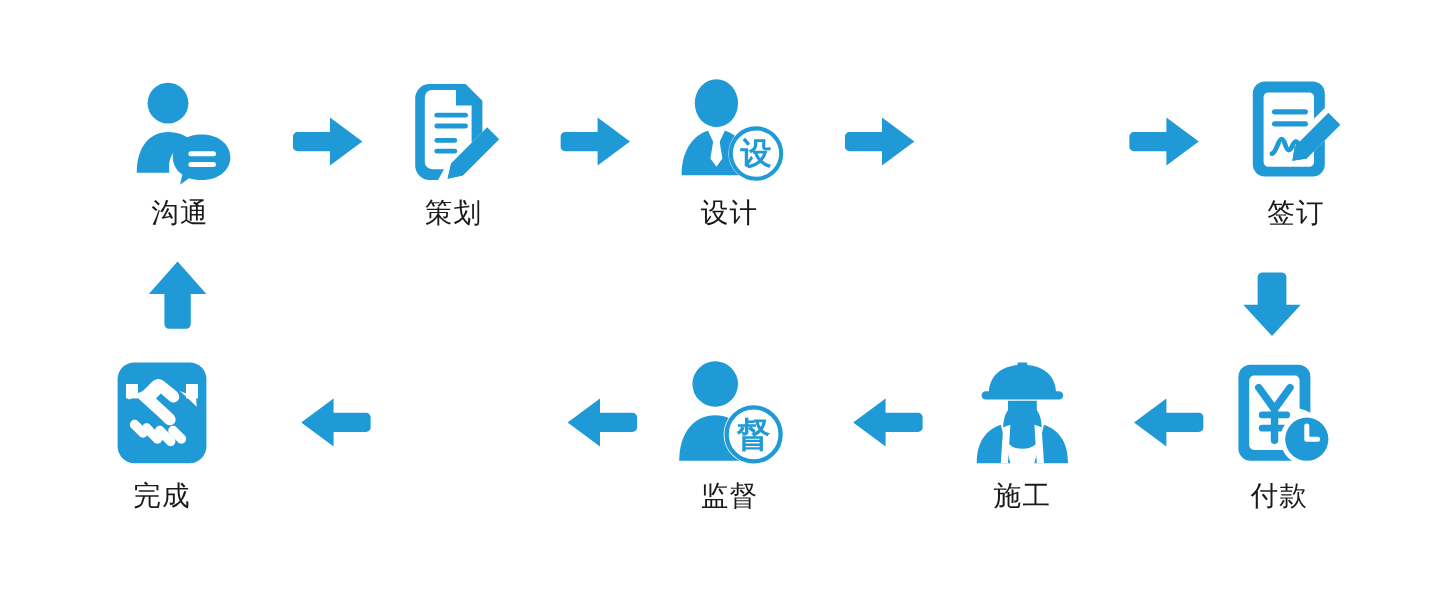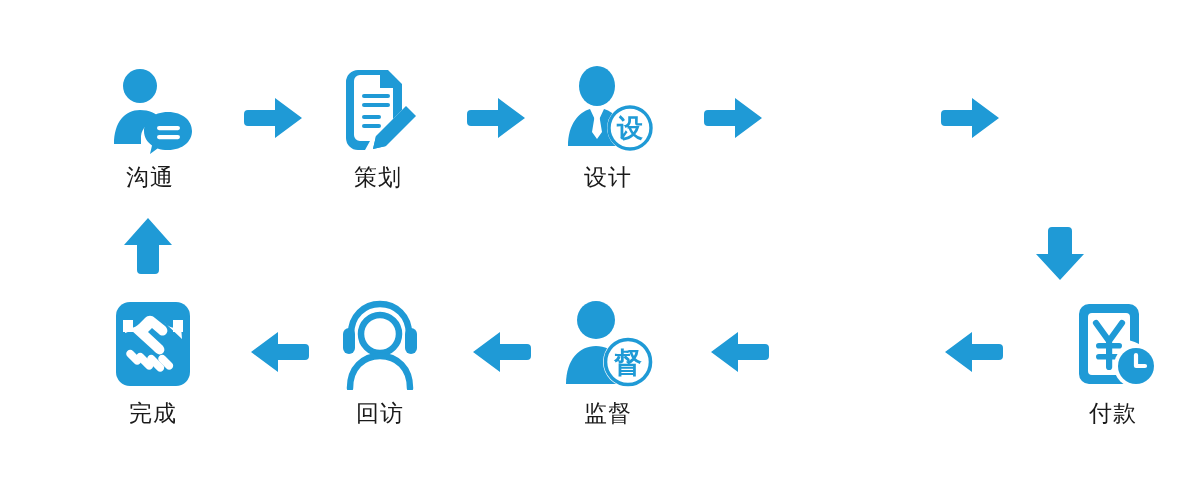--- a/index.html
+++ b/index.html
@@ -125,34 +125,47 @@
     </svg>
   </div>
 
 
   <div class="arrow" style="left:932px; top:88px; width:80px; height:60px;">
     <svg width="62" height="48" viewBox="0 0 62 48">
       <path d="M4 16 h27 v-12 L58 24 L31 44 v-12 H4 a4 4 0 0 1 -4 -4 v-8 a4 4 0 0 1 4 -4 Z" fill="#1f9ad6"></path>
     </svg>
   </div>
 
+  <div class="step row-top" style="left:1000px;">
+    <div class="icon-box">
+      <svg width="92" height="92" viewBox="0 0 92 92">
+        <path d="M20 6 h40 a10 10 0 0 1 10 10 v12 l-9 9 V19 a4 4 0 0 0 -4 -4 H23 a4 4 0 0 0 -4 4 v54 a4 4 0 0 0 4 4 h34 a4 4 0 0 0 4 -4 v-9 l9 -9 v20 a10 10 0 0 1 -10 10 H20 A10 10 0 0 1 10 74 V16 A10 10 0 0 1 20 6 Z" fill="#1f9ad6"></path>
+        <rect x="26" y="29" width="30" height="4.4" rx="2.2" fill="#1f9ad6"></rect>
+        <rect x="26" y="39" width="30" height="4.4" rx="2.2" fill="#1f9ad6"></rect>
+        <path d="M26 66 c4 -1 5 -12 8 -12 c3 0 3 9 6 9 c3 0 3 -7 6 -7 c2.5 0 3 7 6 7" fill="none" stroke="#1f9ad6" stroke-width="4" stroke-linecap="round" stroke-linejoin="round"></path>
+        <path d="M73 32 l10 10 -28 28 -12 2 2 -12 Z" fill="#1f9ad6"></path>
+        <path d="M43 72 l2 -12 10 10 Z" fill="#1f9ad6"></path>
+      </svg>
+    </div>
+    <div class="step-label">签订</div>
+  </div>
 
   <div class="arrow" style="left:1020px; top:222px; width:80px; height:62px;">
     <svg width="48" height="60" viewBox="0 0 48 60">
       <path d="M16 4 h16 a4 4 0 0 1 4 4 v23 h12 L24 57 L0 31 h12 V8 a4 4 0 0 1 4 -4 Z" fill="#1f9ad6"></path>
     </svg>
   </div>
 
   <div class="arrow" style="left:108px; top:216px; width:80px; height:62px;">
     <svg width="48" height="62" viewBox="0 0 48 62">
       <path d="M24 2 L48 29 H35 v25 a4 4 0 0 1 -4 4 H17 a4 4 0 0 1 -4 -4 V29 H0 Z" fill="#1f9ad6"></path>
     </svg>
   </div>
 
-  <div class="step row-bot" style="left:73px;">
+  <div class="step row-bot" style="left:55px;">
     <div class="icon-box">
       <svg width="92" height="92" viewBox="0 0 92 92">
         <rect x="9" y="4" width="74" height="84" rx="14" fill="#1f9ad6"></rect>
         <path d="M18 28 c6 3 10 2 14 -2 l6 -6 c3 -3 7 -3 10 0 l10 8 c3 3 3 6 1 8 c-2 2 -5 2 -7 0 l-7 -6 -4 4 14 13 c3 3 3 6 1 8 c-2 2 -5 2 -8 -1 l-2 -2 l-22 -20 c-3 2 -5 3 -6 3 Z" fill="#ffffff"></path>
         <path d="M74 28 c-6 3 -11 2 -15 -2 l-2 -2 l18 17 Z" fill="#ffffff"></path>
         <rect x="16" y="22" width="10" height="12" fill="#ffffff"></rect>
         <rect x="66" y="22" width="10" height="12" fill="#ffffff"></rect>
         <path d="M26 53 l7 7 c1.6 1.6 1.6 4 0 5.6 c-1.6 1.6 -4 1.6 -5.6 0 l-7 -7 c-1.6 -1.6 -1.6 -4 0 -5.6 c1.6 -1.6 4 -1.6 5.6 0 Z" fill="#ffffff"></path>
         <path d="M36 56 l9 9 c1.6 1.6 1.6 4 0 5.6 c-1.6 1.6 -4 1.6 -5.6 0 l-9 -9 c-1.6 -1.6 -1.6 -4 0 -5.6 c1.6 -1.6 4 -1.6 5.6 0 Z" fill="#ffffff"></path>
         <path d="M47 58 l9 9 c1.6 1.6 1.6 4 0 5.6 c-1.6 1.6 -4 1.6 -5.6 0 l-9 -9 c-1.6 -1.6 -1.6 -4 0 -5.6 c1.6 -1.6 4 -1.6 5.6 0 Z" fill="#ffffff"></path>
@@ -161,32 +174,20 @@
     </div>
     <div class="step-label">完成</div>
   </div>
 
   <div class="arrow" style="left:238px; top:322px; width:80px; height:60px;">
     <svg width="62" height="48" viewBox="0 0 62 48">
       <path d="M58 16 H31 v-12 L4 24 L31 44 v-12 h27 a4 4 0 0 0 4 -4 v-8 a4 4 0 0 0 -4 -4 Z" fill="#1f9ad6"></path>
     </svg>
   </div>
 
-  <div class="step row-bot" style="left:300px;">
-    <div class="icon-box">
-      <svg width="92" height="92" viewBox="0 0 92 92">
-        <path d="M17 43 V36 C17 18 30 6 46 6 C62 6 75 18 75 36 v7" fill="none" stroke="#1f9ad6" stroke-width="6.5" stroke-linecap="round"></path>
-        <rect x="9" y="30" width="12" height="26" rx="6" fill="#1f9ad6"></rect>
-        <rect x="71" y="30" width="12" height="26" rx="6" fill="#1f9ad6"></rect>
-        <circle cx="46" cy="36" r="19" fill="none" stroke="#1f9ad6" stroke-width="6.5"></circle>
-        <path d="M16 90 C16 70 29 58 46 58 C63 58 76 70 76 90" fill="none" stroke="#1f9ad6" stroke-width="6.5" stroke-linecap="round"></path>
-      </svg>
-    </div>
-    <div class="step-label">回访</div>
-  </div>
 
   <div class="arrow" style="left:460px; top:322px; width:80px; height:60px;">
     <svg width="62" height="48" viewBox="0 0 62 48">
       <path d="M58 16 H31 v-12 L4 24 L31 44 v-12 h27 a4 4 0 0 0 4 -4 v-8 a4 4 0 0 0 -4 -4 Z" fill="#1f9ad6"></path>
     </svg>
   </div>
 
   <div class="step row-bot" style="left:528px;">
     <div class="icon-box">
       <svg width="96" height="92" viewBox="0 0 96 92">
@@ -199,28 +200,43 @@
     </div>
     <div class="step-label">监督</div>
   </div>
 
   <div class="arrow" style="left:698px; top:322px; width:80px; height:60px;">
     <svg width="62" height="48" viewBox="0 0 62 48">
       <path d="M58 16 H31 v-12 L4 24 L31 44 v-12 h27 a4 4 0 0 0 4 -4 v-8 a4 4 0 0 0 -4 -4 Z" fill="#1f9ad6"></path>
     </svg>
   </div>
 
+  <div class="step row-bot" style="left:772px;">
+    <div class="icon-box">
+      <svg width="96" height="92" viewBox="0 0 96 92">
+        <path d="M44 4 h8 v9 h-8 Z" fill="#1f9ad6"></path>
+        <path d="M20 30 C20 14 32 6 48 6 C64 6 76 14 76 30 Z" fill="#1f9ad6"></path>
+        <rect x="14" y="28" width="68" height="7" rx="3.5" fill="#1f9ad6"></rect>
+        <path d="M36 36 h24 v8 c0 8 4 12 4 12 H32 c0 0 4 -4 4 -12 Z" fill="#1f9ad6"></path>
+        <path d="M48 38 c10 0 16 8 16 20 c0 12 -6 18 -16 18 c-10 0 -16 -6 -16 -18 c0 -12 6 -20 16 -20 Z" fill="#1f9ad6"></path>
+        <path d="M30 56 C18 60 10 70 10 88 h76 c0 -18 -8 -28 -20 -32 L58 88 H38 Z" fill="#1f9ad6"></path>
+        <path d="M32 58 l6 -2 l-2 32 h-6 Z" fill="#ffffff"></path>
+        <path d="M64 58 l-6 -2 l2 32 h6 Z" fill="#ffffff"></path>
+      </svg>
+    </div>
+    <div class="step-label">施工</div>
+  </div>
 
   <div class="arrow" style="left:932px; top:322px; width:80px; height:60px;">
     <svg width="62" height="48" viewBox="0 0 62 48">
       <path d="M58 16 H31 v-12 L4 24 L31 44 v-12 h27 a4 4 0 0 0 4 -4 v-8 a4 4 0 0 0 -4 -4 Z" fill="#1f9ad6"></path>
     </svg>
   </div>
 
-  <div class="step row-bot" style="left:1033px;text-align:right;">
+  <div class="step row-bot" style="left:986px;text-align:right;">
     <div class="icon-box">
       <svg width="92" height="92" viewBox="0 0 92 92">
         <path d="M22 6 h40 a10 10 0 0 1 10 10 v30 a27 27 0 0 0 -9 -3.6 V19 a4 4 0 0 0 -4 -4 H25 a4 4 0 0 0 -4 4 v54 a4 4 0 0 0 4 4 h27 a27 27 0 0 0 5.4 9 H22 A10 10 0 0 1 12 76 V16 A10 10 0 0 1 22 6 Z" fill="#1f9ad6"></path>
         <path d="M29 25 l13 18 l13 -18" fill="none" stroke="#1f9ad6" stroke-width="6.2" stroke-linecap="round" stroke-linejoin="round"></path>
         <rect x="29" y="45" width="26" height="5.6" rx="2.8" fill="#1f9ad6"></rect>
         <rect x="29" y="56" width="26" height="5.6" rx="2.8" fill="#1f9ad6"></rect>
         <rect x="39" y="42" width="6.2" height="30" rx="3.1" fill="#1f9ad6"></rect>
         <circle cx="69" cy="68" r="22" fill="#ffffff"></circle>
         <circle cx="69" cy="68" r="18" fill="#1f9ad6"></circle>
         <path d="M69 57 v11 h9" fill="none" stroke="#ffffff" stroke-width="4.2" stroke-linecap="round" stroke-linejoin="round"></path>

